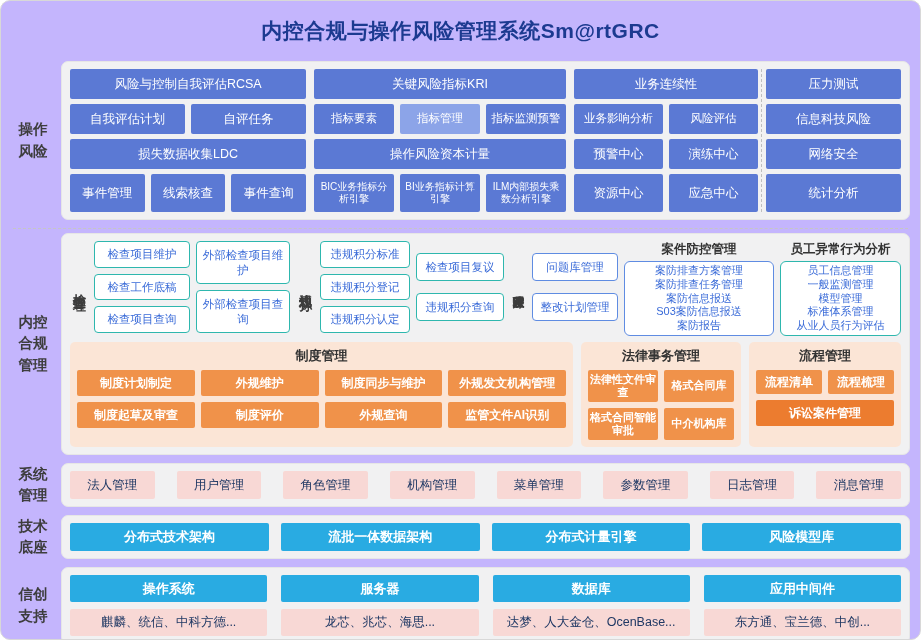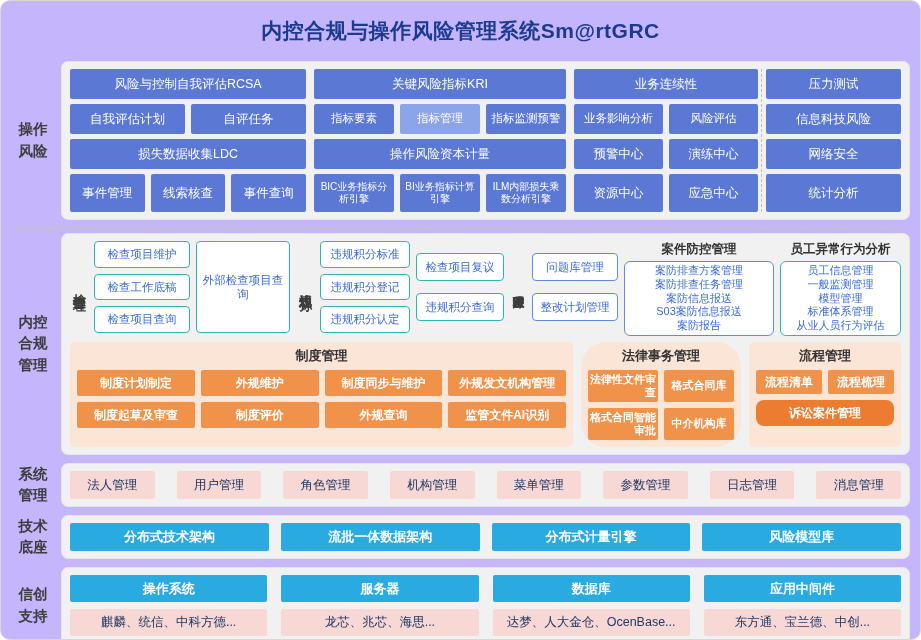--- a/index.html
+++ b/index.html
@@ -55,29 +55,29 @@
   .grp-box.teal { border-color: #2eb7ae; }
   .grp-item { color: #3a6bd8; font-size: 11px; text-align: center; line-height: 1.25; }
 
   
   .ic-bottom { display: flex; gap: 8px; margin-top: 9px; }
   .opanel { background: #fbe5d6; border-radius: 5px; padding: 3px 7px 7px; }
   .opanel-h { text-align: center; font-size: 13px; font-weight: bold; color: #333; margin: 2px 0 5px; }
   .inst { flex: 1; }
   .inst-grid { display: grid; grid-template-columns: repeat(4, 1fr); gap: 6px; }
   .obox { background: #f0924a; color: #fff; border-radius: 2px; font-size: 12px; font-weight: bold;
-          display: flex; align-items: center; justify-content: center; text-align: right;
+          display: flex; align-items: center; justify-content: center; text-align: center;
           height: 26px; line-height: 1.2; padding: 0 2px; }
-  .legal { flex: 0 0 160px; border-radius: 25px; }
+  .legal { flex: 0 0 160px; }
   .legal-grid { display: grid; grid-template-columns: 1fr 1fr; gap: 6px; }
   .obox.two { height: 32px; font-size: 11px; }
   .flow { flex: 0 0 152px; }
   .flow-row { display: flex; gap: 6px; margin-bottom: 6px; }
   .flow-row .obox { flex: 1; height: 24px; }
-  .obox.dark { background: #ec7c2f; border-radius: 8px; }
+  .obox.dark { background: #ec7c2f; }
 
   
   .hrow { display: flex; gap: 22px; align-items: center; }
   .pink { flex: 1; background: #f8d8d5; color: #1f3864; font-size: 12.5px; display: flex;
           align-items: center; justify-content: center; height: 28px; border-radius: 2px;
           text-align: center; }
   .cyanbtn { flex: 1; background: #29abe2; color: #fff; font-weight: bold; font-size: 13px;
              display: flex; align-items: center; justify-content: center; height: 28px;
              border-radius: 2px; }
   .tech-row { display: flex; gap: 12px; align-items: flex-start; }
@@ -181,20 +181,21 @@
     <div class="panel">
 
       <div class="ic-top">
         <div class="vlab">检查管理</div>
         <div class="col w-check">
           <div class="tbox">检查项目维护</div>
           <div class="tbox">检查工作底稿</div>
           <div class="tbox">检查项目查询</div>
         </div>
         <div class="col w-ext">
+          <div class="tbox">外部检查项目维护</div>
           <div class="tbox">外部检查项目查询</div>
         </div>
         <div class="vlab">违规积分</div>
         <div class="col w-viol">
           <div class="tbox">违规积分标准</div>
           <div class="tbox">违规积分登记</div>
           <div class="tbox">违规积分认定</div>
         </div>
         <div class="col spread w-rev">
           <div class="tbox fixed">检查项目复议</div>

